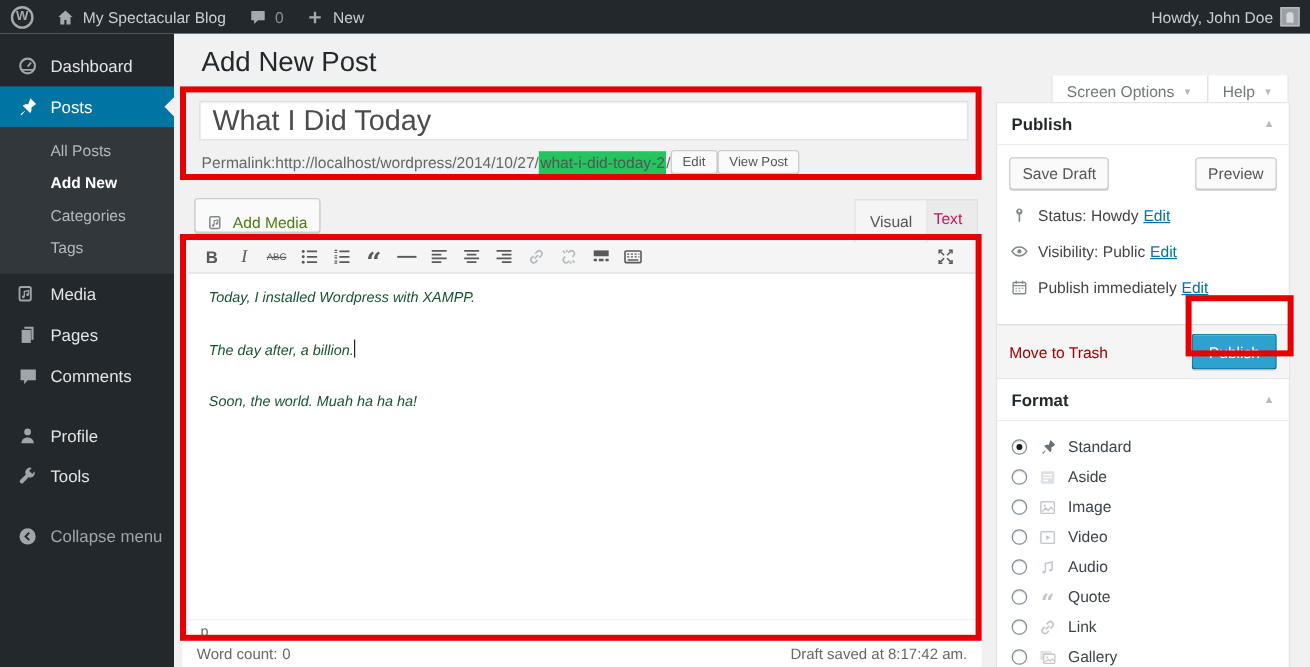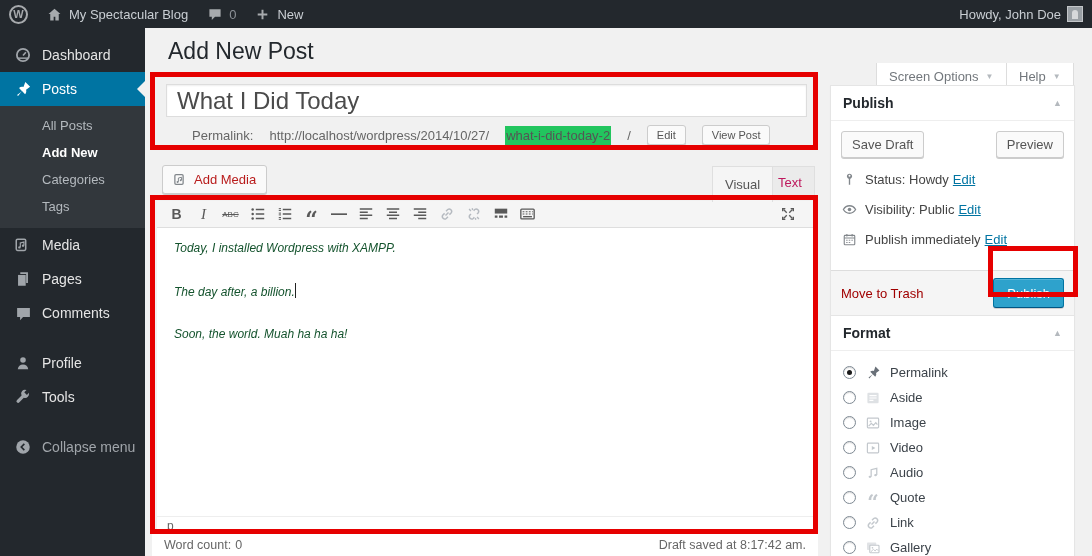--- a/index.html
+++ b/index.html
@@ -40,28 +40,28 @@
     border-radius:0 0 3px 3px; cursor:pointer;margin-top:35px; }
   #screen-options-btn { left:876px; }
   #help-btn { left:1006px; }
   .caret-down { font-size:8px; color:#b4b9be; }
 
   
   #title-input { position:absolute; left:166px; top:84px; width:641px; height:33px; background:#fff;
     border:1px solid #ddd; box-shadow:inset 0 1px 2px rgba(0,0,0,.07); font-size:24px; color:#4b4b4b;
     padding:0 10px; font-family:"Liberation Sans", sans-serif; }
   #permalink-row { position:absolute; left:168px; top:122px; height:26px; display:flex; align-items:center;
-    gap:16px; font-size:13px; color:#666;margin-left:24px; }
+    gap:0; font-size:13px; color:#666; }
   .slug-highlight { background:#22c55e; padding:2px 1px; color:#555; }
   .btn-small { background:#fafafa; border:1px solid #ccc; border-radius:3px; padding:3px 9px; font-size:11px;
     color:#555; box-shadow:0 1px 0 #ccc; cursor:pointer; white-space:nowrap; }
 
   
-  #add-media-btn { position:absolute; left:162px; top:165px; height:29px; display:flex; align-items:center; gap:6px;
-    background:#fafafa; border:1px solid #ccc; border-radius:3px; padding:0 10px; font-size:13px; color:#b91c1c;
+  #add-media-btn { position:absolute; left:162px; top:165px; height:29px; display:flex; align-items:flex-end; gap:6px;
+    background:#fafafa; border:1px solid #ccc; border-radius:3px; padding:0 10px; font-size:13px; color:#4d7c0f;
     box-shadow:0 1px 0 #ccc; cursor:pointer; }
   .editor-tab { position:absolute; top:166px; height:31px; display:flex; align-items:center; justify-content:center;
     padding:0 12px; font-size:13px; border:1px solid #dfdfdf; border-bottom:none; cursor:pointer; }
   #tab-visual { left:712px; background:#f5f5f5; color:#555; z-index:6; height:36px; }
   #tab-text { left:765px; background:#ebebeb; color:#be185d; }
 
   #editor-frame { position:absolute; left:157px; top:201px; width:656px; background:#fff; z-index:5; }
   #mce-toolbar { height:27px; background:#f5f5f5; border-bottom:1px solid #dedede; display:flex; align-items:center; padding:0 6px; }
   .mce-btn { width:27px; height:23px; display:flex; align-items:center; justify-content:center; color:#595959;
     cursor:pointer; border-radius:2px; flex:none; }
@@ -451,21 +451,21 @@
 
       <div class="fmt-row">
         <span class="radio checked">
             <span class="radio-dot"></span>
           </span>
         <span class="fmt-icon dark">
           <svg width="15" height="15" viewBox="0 0 20 20" fill="currentColor">
               <path d="M12.6 2.1l5.3 5.3-4.5 3.4c.6 1.7.2 3.6-1.1 4.9l-3.4-3.4-4.4 5.6-1.1-1.1 5.6-4.4L5.6 9c1.3-1.3 3.2-1.7 4.9-1.1z"></path>
             </svg>
         </span>
-        <span>Permalink</span>
+        <span>Standard</span>
       </div>
 
       <div class="fmt-row">
         <span class="radio">
             <span class="radio-dot"></span>
           </span>
         <span class="fmt-icon">
           <svg width="16" height="16" viewBox="0 0 20 20">
               <rect x="3" y="3.5" width="14" height="13" rx="1.5" fill="currentColor" opacity="0.55"></rect>
               <path d="M5.5 7h9M5.5 10h9M5.5 13h5" stroke="#fff" stroke-width="1.4"></path>

